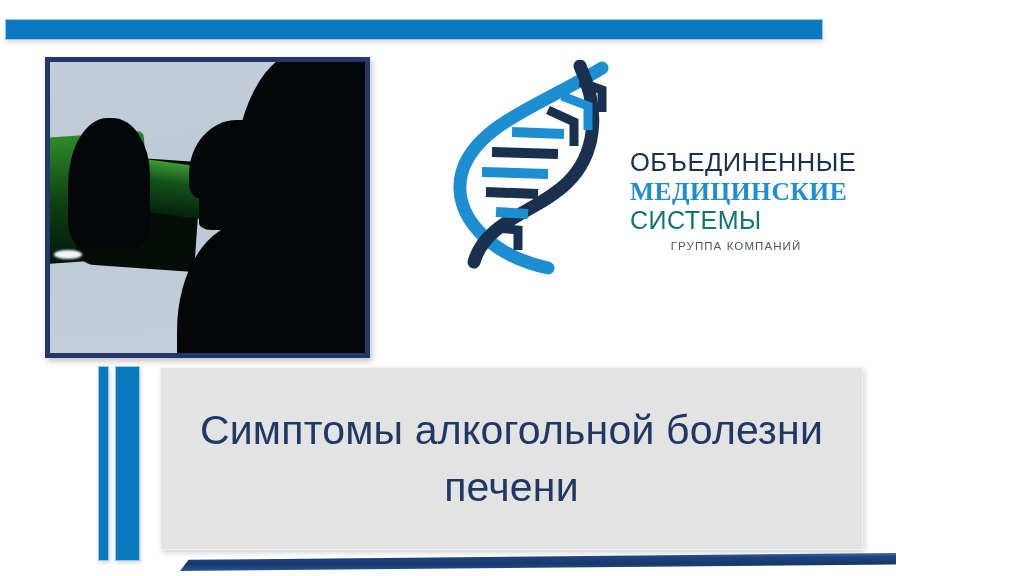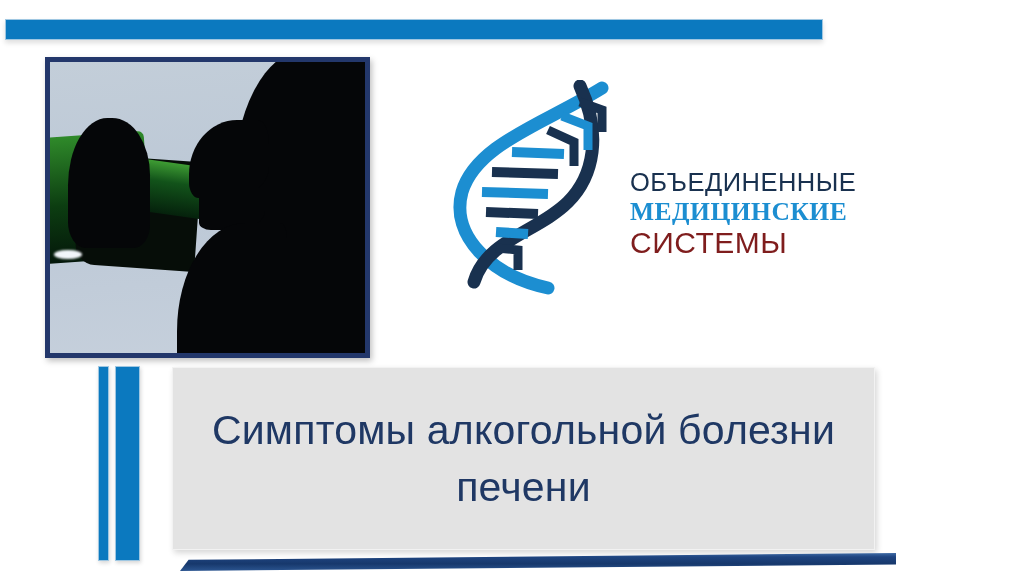--- a/index.html
+++ b/index.html
@@ -146,21 +146,21 @@
     height: 9px;
     background: #f2f6fa;
     border-radius: 50%;
     filter: blur(1px);
   }
 
   
   .logo-block {
     position: absolute;
     left: 452px;
-    top: 80px;
+    top: 60px;
     width: 390px;
     height: 220px;
   }
   .dna {
     position: absolute;
     left: 0;
     top: 0;
     width: 175px;
     height: 220px;
   }
@@ -182,23 +182,23 @@
   .logo-line2 {
     font-size: 25.5px;
     letter-spacing: 0.5px;
     color: #1C8ED1;
     font-weight: 700;
     line-height: 1.14;
     white-space: nowrap;
     font-family: Liberation Serif, serif;
   }
   .logo-line3 {
-    font-size: 30px;
+    font-size: 25px;
     letter-spacing: 0.5px;
-    color: #7f1d1d;
+    color: #0f766e;
     font-weight: 400;
     line-height: 1.14;
     white-space: nowrap;
   }
   .logo-tag {
     margin-top: 5px;
     font-size: 11.5px;
     letter-spacing: 1.1px;
     color: #4b5a6e;
     font-weight: 400;
@@ -226,21 +226,21 @@
     height: 195px;
     background: #0B79BF;
     border: 1px solid #9fc7e2;
     box-sizing: border-box;
     box-shadow: 1px 2px 4px rgba(0,0,0,0.16);
   }
 
   
   .title-panel {
     position: absolute;
-    left: 172px;
+    left: 160px;
     top: 367px;
     width: 703px;
     height: 183px;
     background: #E3E3E3;
     border: 1px solid #f2f2f2;
     box-sizing: border-box;
     box-shadow: 2px 3px 6px rgba(0,0,0,0.16);
     display: flex;
     align-items: center;
     justify-content: center;
@@ -309,20 +309,21 @@
       <path d="M30 112 L96 114" fill="none" stroke="#1C8ED1" stroke-width="10"></path>
       <path d="M34 132 L86 134" fill="none" stroke="#19314F" stroke-width="10"></path>
       <path d="M44 152 L76 154" fill="none" stroke="#1C8ED1" stroke-width="10"></path>
 
       <path d="M44 168 L66 170 L66 190" fill="none" stroke="#19314F" stroke-width="9" stroke-linejoin="miter"></path>
     </svg>
     <div class="logo-text">
       <div class="logo-line1">ОБЪЕДИНЕННЫЕ</div>
       <div class="logo-line2">МЕДИЦИНСКИЕ</div>
       <div class="logo-line3">СИСТЕМЫ</div>
+      <div class="logo-tag">ГРУППА КОМПАНИЙ</div>
     </div>
   </div>
 
   <div class="vbar-thin"></div>
   <div class="vbar-wide"></div>
 
   <div class="title-panel">
     <div class="title-text">Симптомы алкогольной болезни печени</div>
   </div>
 

